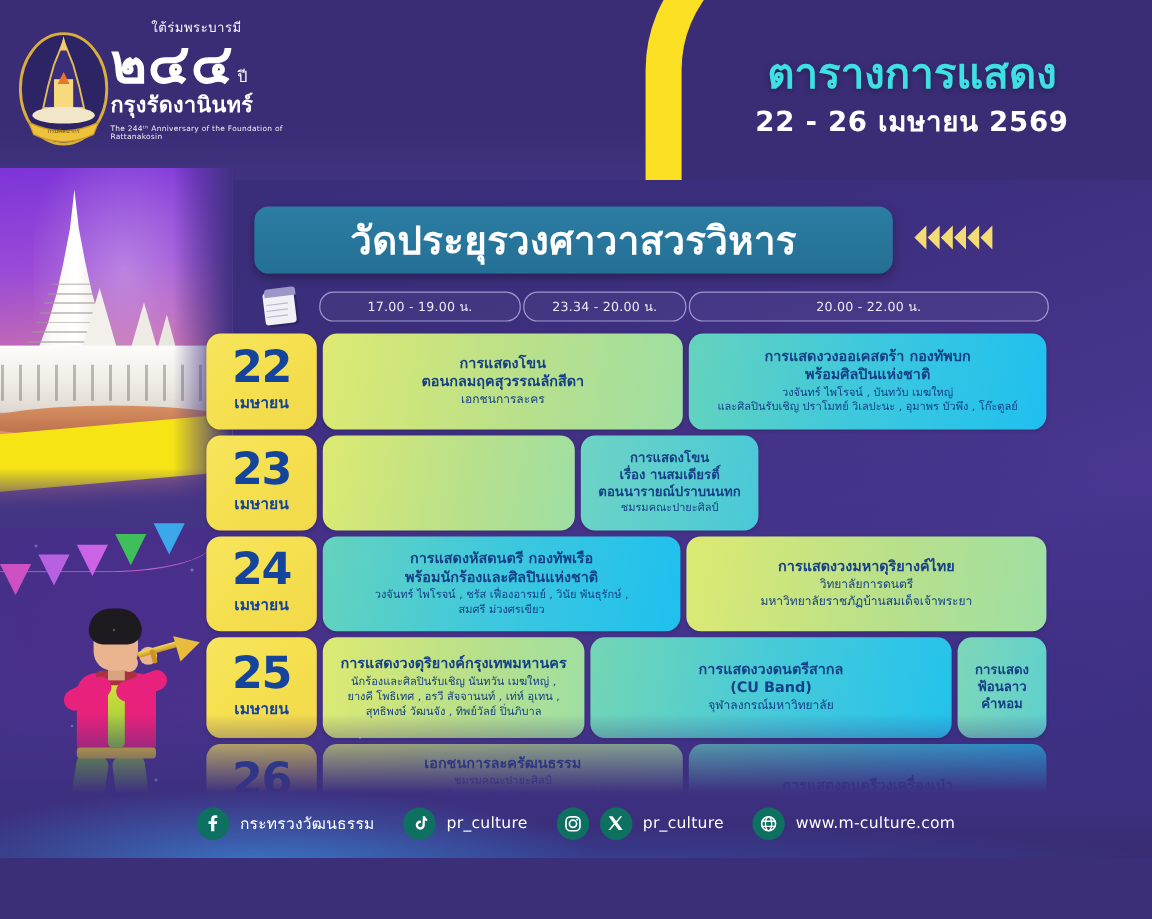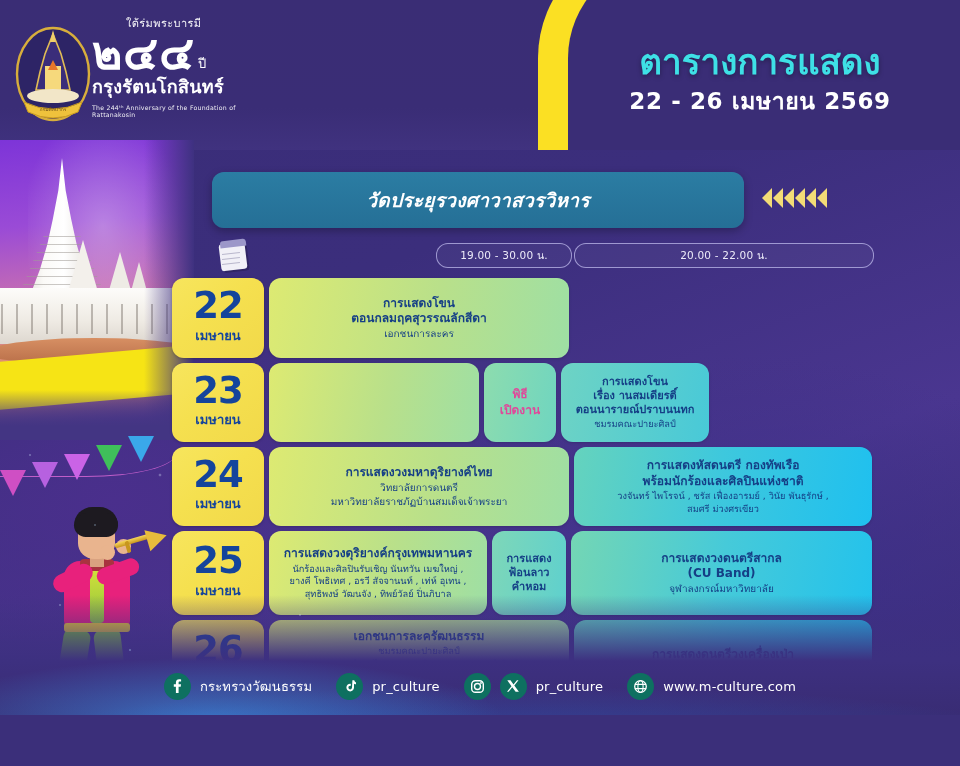--- a/index.html
+++ b/index.html
@@ -167,21 +167,21 @@
     box-shadow:0 0 18px 4px rgba(70,170,255,.45), inset 0 0 14px rgba(90,190,255,.35);}
 
   
   .venue{
     position:absolute;left:212px;top:172px;width:532px;height:56px;
     background:linear-gradient(180deg,#2b7da3 0%,#256f96 100%);
     border-radius:12px;
     display:flex;align-items:center;justify-content:center;
     box-shadow:0 3px 8px rgba(0,0,0,.28);
   }
-  .venue span{color:#ffffff;font-size:19px;font-weight:700;letter-spacing:.3px;font-style:italic;}
+  .venue span{color:#ffffff;font-size:32px;font-weight:700;letter-spacing:.3px;}
   .chevrons{position:absolute;left:762px;top:188px;display:flex;gap:1px;}
   .chev{width:0;height:0;border-top:10px solid transparent;border-bottom:10px solid transparent;border-right:10px solid #f3dc76;}
 
   
   .time-row{position:absolute;left:212px;top:243px;width:660px;height:24px;}
   .cal-icon{position:absolute;left:6px;top:-4px;width:30px;height:32px;}
   .cal-body{position:absolute;left:2px;top:4px;width:26px;height:27px;background:#f1f0f7;border-radius:3px;transform:rotate(-7deg);
     box-shadow:2px 2px 0 rgba(0,0,0,.18);}
   .cal-line{position:absolute;left:4px;width:18px;height:1.4px;background:#b9b7cc;transform:rotate(-7deg);}
   .cal-top{position:absolute;left:2px;top:1px;width:26px;height:7px;background:#9c97c9;border-radius:3px 3px 0 0;transform:rotate(-7deg);}
@@ -264,21 +264,21 @@
         <rect x="31" y="46" width="16" height="26" fill="#f6d97c"></rect>
         <path d="M34 50 L39 40 L44 50 Z" fill="#e8762a"></path>
         <ellipse cx="39" cy="76" rx="26" ry="7" fill="#f2e6c8"></ellipse>
         <path d="M10 82 Q39 96 68 82 L64 92 Q39 104 14 92 Z" fill="#efc23c" stroke="#c79a22" stroke-width="1"></path>
         <text x="39" y="91" font-size="5" fill="#6a4a12" text-anchor="middle" font-family="DejaVu Sans">กรมศิลปากร</text>
       </svg>
     </div>
     <div class="anniv">
       <div class="a-top">ใต้ร่มพระบารมี</div>
       <div><span class="a-num">๒๔๔</span><span class="a-yr">ปี</span></div>
-      <div class="a-sub">กรุงรัตนโกสินทร์</div>
+      <div class="a-sub">กรุงรัดงานินทร์</div>
       <div class="a-en">The 244ᵗʰ Anniversary of the Foundation of Rattanakosin</div>
     </div>
   </div>
 
   <div class="hdr-title">
     <div class="t1">ตารางการแสดง</div>
     <div class="t2">22 - 26 เมษายน 2569</div>
   </div>
 
   <div class="temple">
@@ -346,94 +346,97 @@
   </div>
 
   <div class="time-row">
     <div class="cal-icon">
       <div class="cal-body"></div>
       <div class="cal-top"></div>
       <div class="cal-line" style="top:14px"></div>
       <div class="cal-line" style="top:19px"></div>
       <div class="cal-line" style="top:24px"></div>
     </div>
-    <div class="pill p2">19.00 - 30.00 น.</div>
+    <div class="pill p1">17.00 - 19.00 น.</div>
+    <div class="pill p2">23.34 - 20.00 น.</div>
     <div class="pill p3">20.00 - 22.00 น.</div>
   </div>
 
   <div class="grid">
 
     <div class="srow r1">
       <div class="daycell">
         <div class="dnum">22</div>
         <div class="dmon">เมษายน</div>
       </div>
       <div class="cell g-ylgrn" style="width:300px;flex:none">
         <div class="ttl">การแสดงโขน</div>
         <div class="ttl">ตอนกลมฤคสุวรรณลักสีดา</div>
         <div class="sub">เอกชนการละคร</div>
       </div>
+      <div class="cell g-wide" style="flex:1">
+        <div class="ttl">การแสดงวงออเคสตร้า กองทัพบก</div>
+        <div class="ttl">พร้อมศิลปินแห่งชาติ</div>
+        <div class="sub xs">วงจันทร์ ไพโรจน์ , บันทวับ เมฆใหญ่</div>
+        <div class="sub xs">และศิลปินรับเชิญ ปราโมทย์ วิเลปะนะ , อุมาพร บัวพึง , โก๊ะตูลย์</div>
+      </div>
     </div>
 
     <div class="srow">
       <div class="daycell">
         <div class="dnum">23</div>
         <div class="dmon">เมษายน</div>
       </div>
       <div class="cell g-ylgrn empty" style="width:210px;flex:none"></div>
-      <div class="cell g-grn2" style="width:72px;flex:none">
-        <div class="ttl pink">พิธี</div>
-        <div class="ttl pink">เปิดงาน</div>
-      </div>
       <div class="cell g-tl" style="width:148px;flex:none">
         <div class="ttl sm">การแสดงโขน</div>
         <div class="ttl sm">เรื่อง านสมเดียรติ์</div>
         <div class="ttl sm">ตอนนารายณ์ปราบนนทก</div>
         <div class="sub xs">ชมรมคณะปายะศิลป์</div>
       </div>
     </div>
 
     <div class="srow">
       <div class="daycell">
         <div class="dnum">24</div>
         <div class="dmon">เมษายน</div>
       </div>
-      <div class="cell g-ylgrn" style="width:300px;flex:none">
-        <div class="ttl">การแสดงวงมหาดุริยางค์ไทย</div>
-        <div class="sub">วิทยาลัยการดนตรี</div>
-        <div class="sub">มหาวิทยาลัยราชภัฏบ้านสมเด็จเจ้าพระยา</div>
-      </div>
       <div class="cell g-wide" style="flex:1">
         <div class="ttl">การแสดงหัสดนตรี กองทัพเรือ</div>
         <div class="ttl">พร้อมนักร้องและศิลปินแห่งชาติ</div>
         <div class="sub xs">วงจันทร์ ไพโรจน์ , ชรัส เฟื่องอารมย์ , วินัย พันธุรักษ์ ,</div>
         <div class="sub xs">สมศรี ม่วงศรเขียว</div>
       </div>
+      <div class="cell g-ylgrn" style="width:300px;flex:none">
+        <div class="ttl">การแสดงวงมหาดุริยางค์ไทย</div>
+        <div class="sub">วิทยาลัยการดนตรี</div>
+        <div class="sub">มหาวิทยาลัยราชภัฏบ้านสมเด็จเจ้าพระยา</div>
+      </div>
     </div>
 
     <div class="srow" style="height:84px">
       <div class="daycell">
         <div class="dnum">25</div>
         <div class="dmon">เมษายน</div>
       </div>
       <div class="cell g-ylgrn" style="width:218px;flex:none">
         <div class="ttl">การแสดงวงดุริยางค์กรุงเทพมหานคร</div>
         <div class="sub xs">นักร้องและศิลปินรับเชิญ นันทวัน เมฆใหญ่ ,</div>
         <div class="sub xs">ยางคี โพธิเทศ , อรวี สัจจานนท์ , เท่ห์ อุเทน ,</div>
         <div class="sub xs">สุทธิพงษ์ วัฒนจัง , ทิพย์วัลย์ ปิ่นภิบาล</div>
       </div>
+      <div class="cell g-wide2" style="flex:1">
+        <div class="ttl">การแสดงวงดนตรีสากล</div>
+        <div class="ttl">(CU Band)</div>
+        <div class="sub">จุฬาลงกรณ์มหาวิทยาลัย</div>
+      </div>
       <div class="cell g-mid" style="width:74px;flex:none">
         <div class="ttl sm">การแสดง</div>
         <div class="ttl sm">ฟ้อนลาว</div>
         <div class="ttl sm">คำหอม</div>
-      </div>
-      <div class="cell g-wide2" style="flex:1">
-        <div class="ttl">การแสดงวงดนตรีสากล</div>
-        <div class="ttl">(CU Band)</div>
-        <div class="sub">จุฬาลงกรณ์มหาวิทยาลัย</div>
       </div>
     </div>
 
     <div class="srow" style="height:84px">
       <div class="daycell">
         <div class="dnum">26</div>
         <div class="dmon">เมษายน</div>
       </div>
       <div class="cell g-ylgrn" style="width:300px;flex:none">
         <div class="ttl">เอกชนการละครัฒนธรรม</div>

